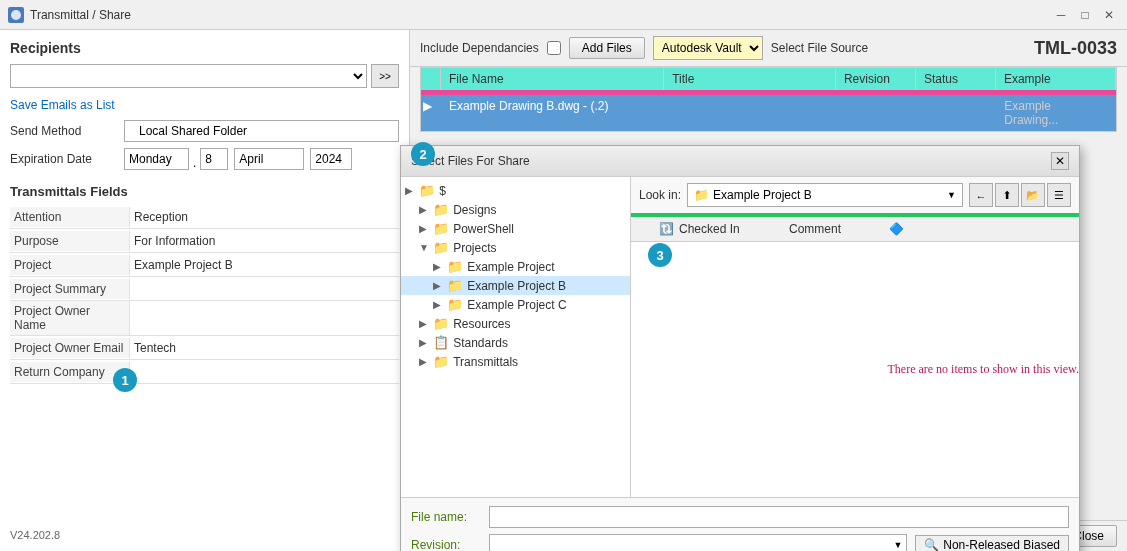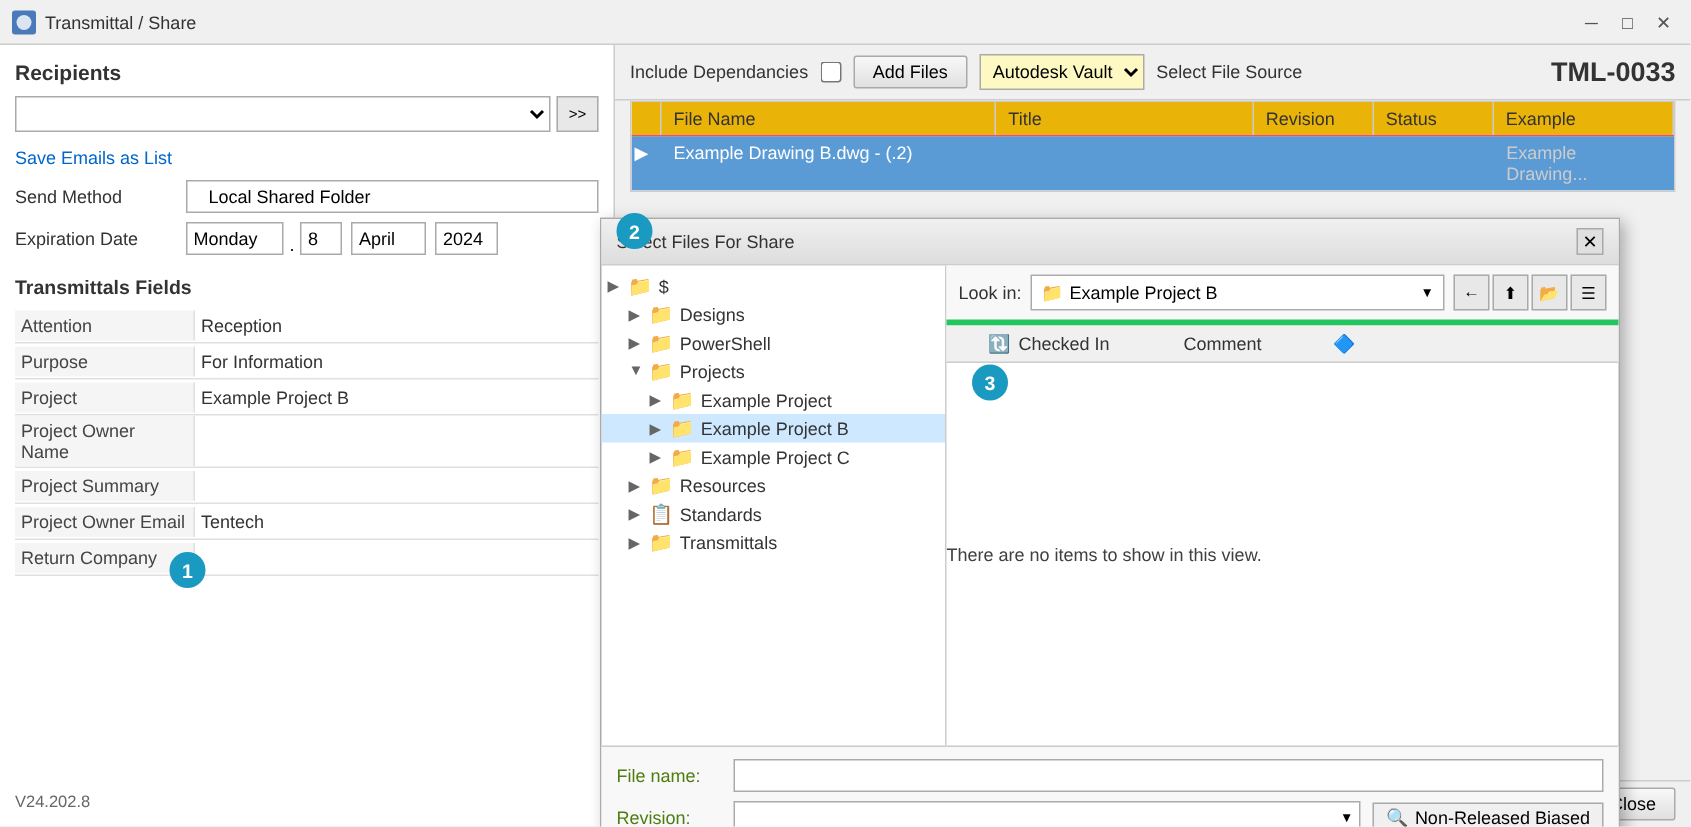--- a/index.html
+++ b/index.html
@@ -127,22 +127,22 @@
 
     
     .files-table-area {
       background: white;
       border: 1px solid #ccc;
       margin: 0 10px 6px 10px;
       overflow: hidden;
     }
     .files-table-header {
       display: flex;
-      background: #eab308;
-      border-bottom: 1px solid #ec4899;
+      background: #5eead4;
+      border-bottom: 5px solid #ec4899;
     }
     .files-col-arrow { width: 20px; border-right: 1px solid #ccc; padding: 4px 2px; }
     .files-col { padding: 4px 8px; font-size: 12px; font-weight: normal; color: #333; border-right: 1px solid #ccc; }
     .files-col.file-name { flex: 2; }
     .files-col.title { flex: 1.5; }
     .files-col.revision { width: 80px; }
     .files-col.status { width: 80px; }
     .files-col.example { flex: 1; }
 
     .files-row { display: flex; background: #5b9bd5; }
@@ -275,23 +275,24 @@
     .file-list-col.status-icon { width: 20px; }
     .file-list-col.name { flex: 1; }
     .file-list-col.checked-in { width: 110px; }
     .file-list-col.comment { width: 100px; }
     .file-list-col.icon-col { width: 24px; }
 
     .file-list-body {
       flex: 1;
       display: flex;
       align-items: center;
-      justify-content: flex-start;
-      color: #404040;
-      font-size: 12px;
+      justify-content: flex-end;
+      color: #be185d;
+      font-size: 12px;
+      font-family: Liberation Serif, serif;
     }
 
     
     .dialog-bottom {
       border-top: 1px solid #ccc;
       padding: 8px 10px;
       background: #f8f8f8;
     }
     .bottom-row { display: flex; align-items: center; gap: 8px; margin-bottom: 6px; }
     .bottom-label { width: 70px; font-size: 12px; color: #4d7c0f; }
@@ -391,21 +392,21 @@
       <span class="form-label">Send Method</span>
       <input class="form-input" readonly="" value="Local Shared Folder" style="">
     </div>
 
     <div class="form-row">
       <span class="form-label">Expiration Date</span>
       <div class="date-row">
         <input class="date-part" style="width: 65px;" readonly="" value="Monday">
         <span class="date-sep">.</span>
         <input class="date-part" style="width: 28px;" readonly="" value="8">
-        <input class="date-part" style="width: 50px; margin-left: 4px;" readonly="" value="April">
+        <input class="date-part" style="width: 70px; margin-left: 4px;" readonly="" value="April">
         <input class="date-part" style="width: 42px; margin-left: 4px;" readonly="" value="2024">
       </div>
     </div>
 
     <div class="transmittal-fields-header">Transmittals Fields</div>
 
     <div class="fields-table">
 
     <div class="field-row">
           <div class="field-label">Attention</div>
@@ -413,25 +414,25 @@
         </div>
         <div class="field-row">
           <div class="field-label">Purpose</div>
           <div class="field-val">For Information</div>
         </div>
         <div class="field-row">
           <div class="field-label">Project</div>
           <div class="field-val">Example Project B</div>
         </div>
         <div class="field-row">
+          <div class="field-label">Project Summary</div>
+          <div class="field-val"></div>
+        </div>
+        <div class="field-row">
           <div class="field-label">Project Owner Name</div>
-          <div class="field-val"></div>
-        </div>
-        <div class="field-row">
-          <div class="field-label">Project Summary</div>
           <div class="field-val"></div>
         </div>
         <div class="field-row">
           <div class="field-label">Project Owner Email</div>
           <div class="field-val">Tentech</div>
         </div>
         <div class="field-row">
           <div class="field-label">Return Company</div>
           <div class="field-val"></div>
         </div>

